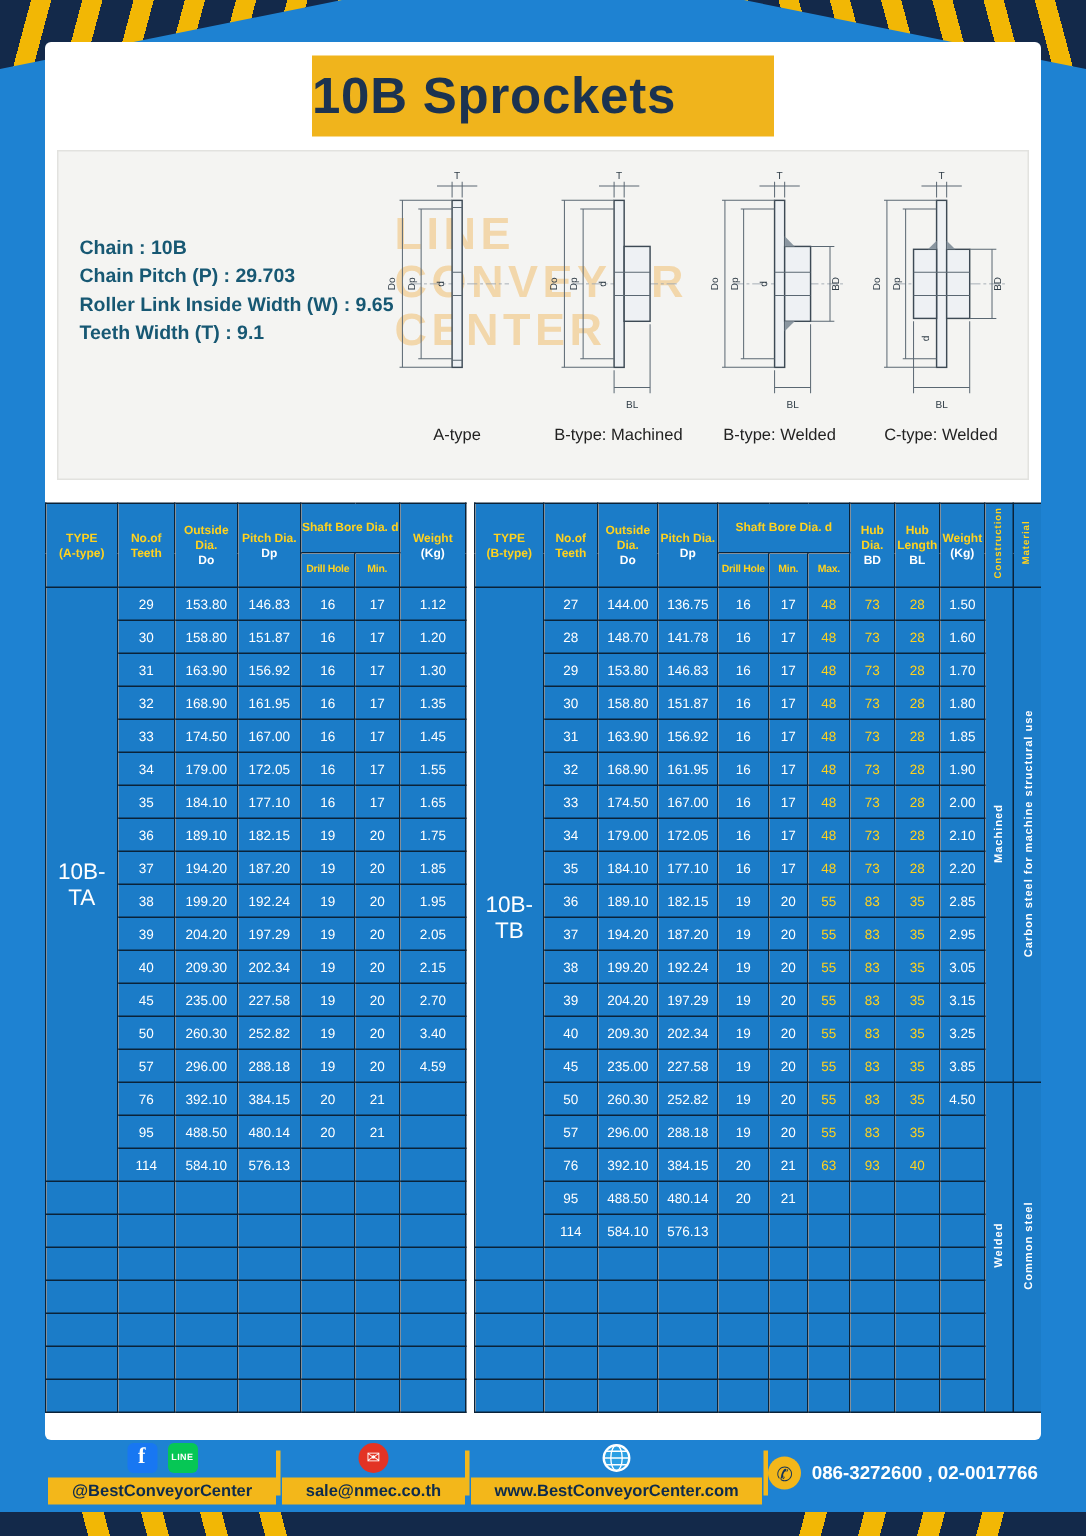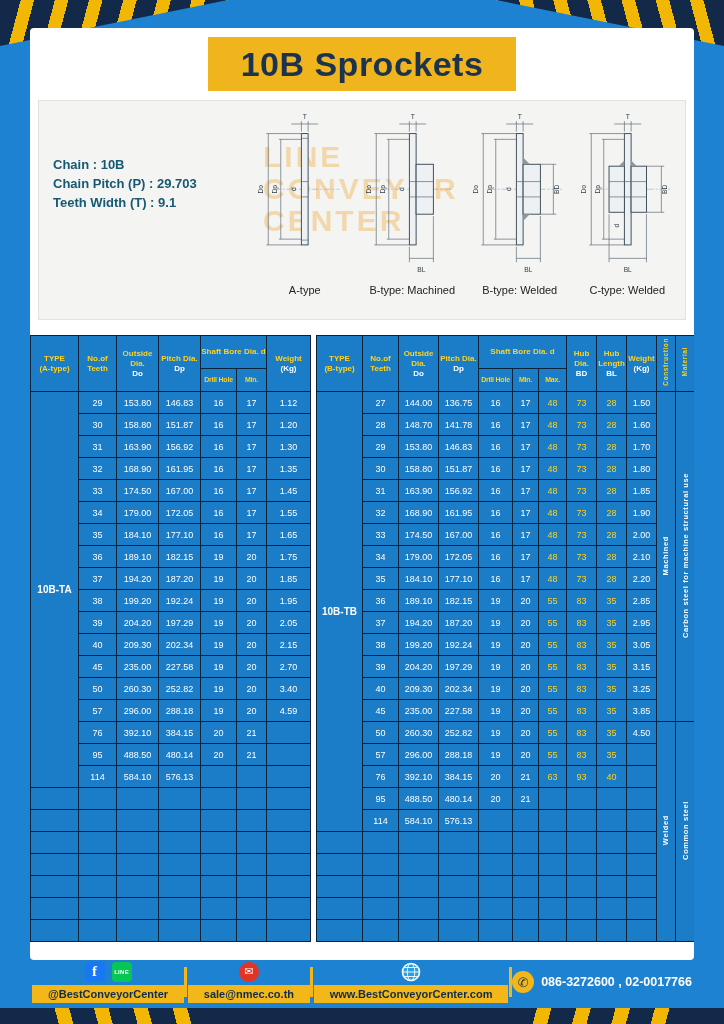--- a/index.html
+++ b/index.html
@@ -17,21 +17,21 @@
   .bottom-bar{position:absolute;left:0;right:0;bottom:0;height:16px;background:#13294a;z-index:1;}
   .bz{position:absolute;bottom:0;width:170px;height:16px;
     background:repeating-linear-gradient(75deg,#13294a 0 24px,#f2b705 24px 38px);}
   .bz.bl{left:34px;} .bz.br{right:34px;transform:scaleX(-1);}
 
   
   .page{position:absolute;left:30px;right:30px;top:28px;bottom:64px;background:#ffffff;
     border-radius:4px;z-index:2;overflow:hidden;}
 
   .banner{width:308px;height:54px;margin:9px auto 0;background:#f0b41c;
-    display:flex;align-items:center;justify-content:center;}
+    display:flex;align-items:center;justify-content:flex-start;}
   .banner h1{margin:0;font-size:34px;font-weight:bold;color:#1c3350;letter-spacing:0.5px;}
 
   
   .specs-box{margin:9px 8px 0;height:218px;background:#f4f4f2;border:1px solid #e2e2df;position:relative;}
   .spec-lines{position:absolute;left:14px;top:54px;z-index:2;}
   .spec-line{font-size:13px;font-weight:bold;color:#175873;line-height:19px;white-space:nowrap;}
   .watermark{position:absolute;left:224px;top:40px;z-index:0;color:#f0a93b;opacity:0.38;
     font-weight:bold;font-size:30px;line-height:32px;letter-spacing:3px;pointer-events:none;}
   .diagrams{position:absolute;left:212px;top:6px;right:4px;bottom:2px;display:flex;z-index:1;}
   .diag{flex:1;display:flex;flex-direction:column;align-items:center;min-width:0;}
@@ -48,21 +48,21 @@
   table{border-collapse:collapse;table-layout:fixed;}
   #table-a{width:280px;} #table-b{width:379px;}
   th,td{border:1px solid #0a2238;background:#1b7cc8;text-align:center;vertical-align:middle;
     padding:0;overflow:hidden;}
   thead tr:first-child th{height:32px;}
   thead tr:nth-child(2) th{height:22px;font-size:7px;letter-spacing:-0.2px;}
   th{color:#ffd21e;font-size:8px;font-weight:bold;line-height:1.25;}
   th .hw{color:#ffffff;}
   td{height:21px;color:#ffffff;font-size:9px;}
   td.ylw{color:#ffd21e;}
-  .type-cell{font-size:10px;font-weight:bold;color:#ffffff;}
+  .type-cell{font-size:15px;font-weight:normal;color:#ffffff;}
   .rot-cell{padding:2px 0;}
   .vtext{writing-mode:vertical-rl;transform:rotate(180deg);display:inline-block;
     line-height:1;letter-spacing:0.6px;font-size:7.5px;color:#ffffff;font-weight:bold;}
   th .vtext{color:#ffd21e;font-size:6.5px;}
 
   
   .footer{position:absolute;left:30px;right:30px;bottom:20px;height:44px;z-index:2;
     display:flex;align-items:center;justify-content:space-between;padding:0 2px;}
   .fgroup{display:flex;flex-direction:column;align-items:center;gap:3px;}
   .fgroup.inline{flex-direction:row;gap:7px;}
@@ -98,20 +98,21 @@
 
   <div class="specs-box">
     <div class="watermark">
       <div>LINE</div>
       <div>CONVEYOR</div>
       <div>CENTER</div>
     </div>
     <div class="spec-lines">
       <div class="spec-line">Chain : 10B</div>
       <div class="spec-line">Chain Pitch (P) : 29.703</div>
+      <div class="spec-line">Roller Link Inside Width (W) : 9.65</div>
       <div class="spec-line">Teeth Width (T) : 9.1</div>
     </div>
 
     <div class="diagrams">
 
       <div class="diag">
         <svg viewBox="0 0 112 176">
           <line class="daxis" x1="24" y1="82" x2="92" y2="82"></line>
           <rect class="dpart" x="52.5" y="24" width="7" height="116"></rect>
           <line class="dline" x1="52.5" y1="29" x2="59.5" y2="29"></line>

